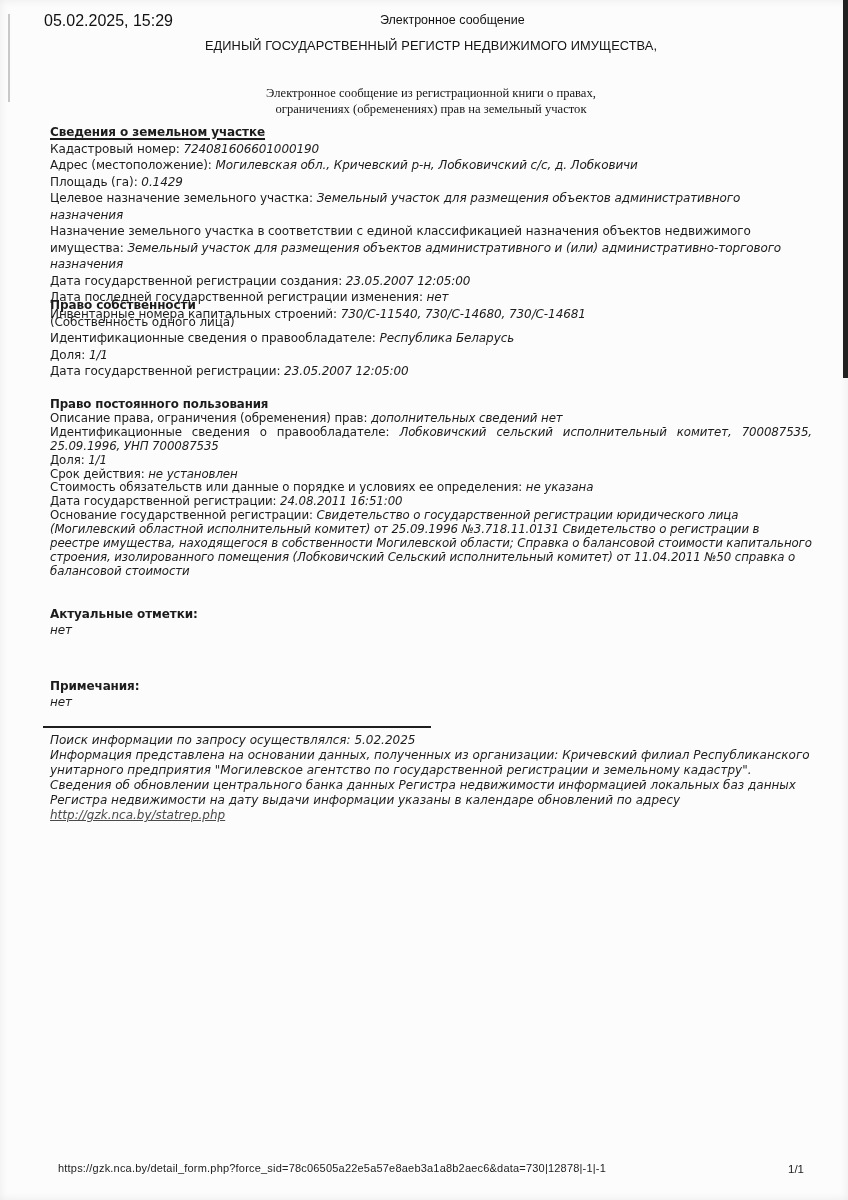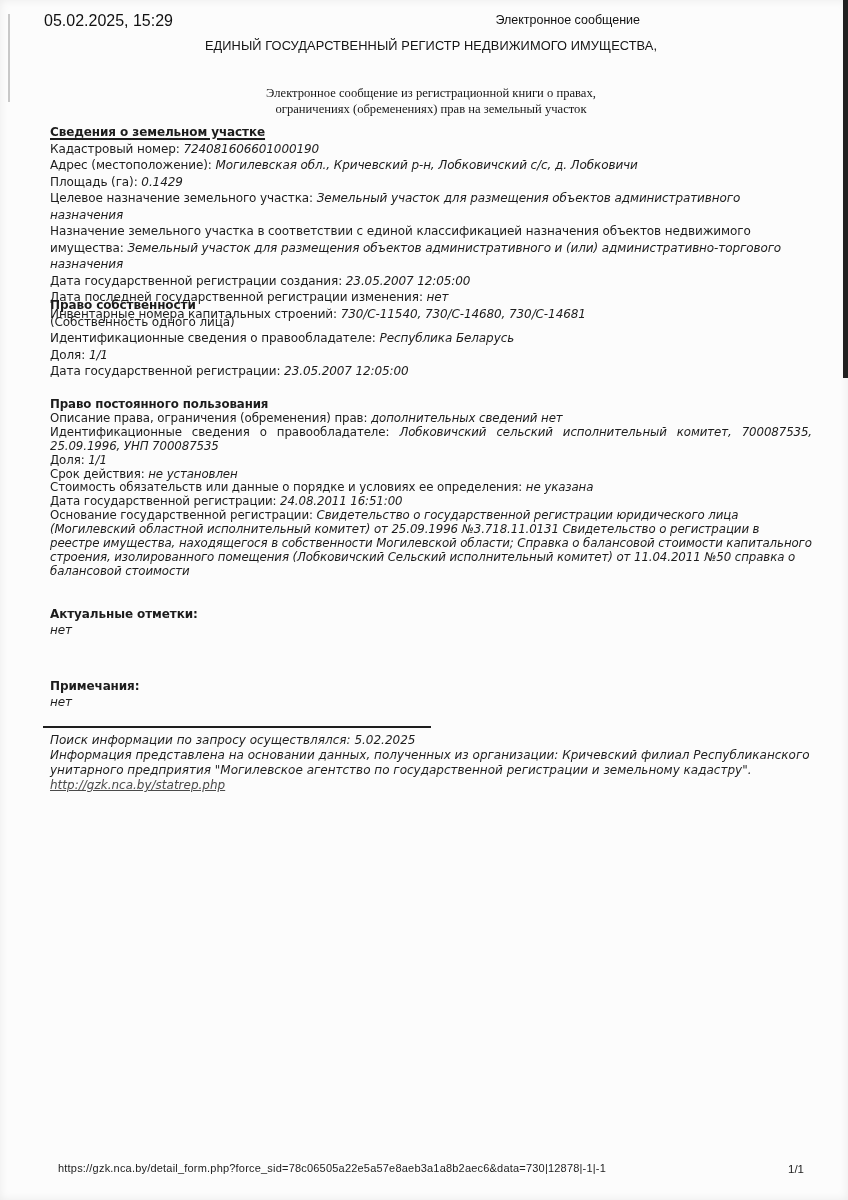--- a/index.html
+++ b/index.html
@@ -6,21 +6,21 @@
   body{
     width:848px;height:1200px;position:relative;overflow:hidden;
     background:#fcfcfc;color:#1c1c1c;
     font-family:"DejaVu Sans","Liberation Sans",sans-serif;
   }
   .scan-shade{position:absolute;inset:0;box-shadow:inset 0 0 10px rgba(0,0,0,0.07);pointer-events:none;}
   .edge-right{position:absolute;left:843px;top:0;width:5px;height:378px;background:#212121;}
   .edge-left{position:absolute;left:8px;top:14px;width:2px;height:88px;background:#c8c8c8;}
 
   .print-ts{position:absolute;left:44px;top:12px;font-family:"Liberation Sans",sans-serif;font-size:16px;color:#111;}
-  .print-title{position:absolute;left:380px;top:13px;width:260px;text-align:right;
+  .print-title{position:absolute;left:380px;top:13px;width:260px;text-align:left;
     font-family:"Liberation Sans",sans-serif;font-size:12.5px;color:#111;}
 
   .doc-title{position:absolute;left:50px;top:37px;width:762px;text-align:center;
     font-family:"Liberation Sans",sans-serif;font-size:12.8px;line-height:17px;color:#141414;letter-spacing:.1px;}
   .doc-subtitle{position:absolute;left:50px;top:85px;width:762px;text-align:center;
     font-family:Liberation Serif, serif;font-size:12.6px;line-height:16px;color:#161616;}
 
   .sec{position:absolute;left:50px;width:762px;font-size:12px;letter-spacing:-.1px;}
   .sec1{top:124px;line-height:16.5px;}
   .sec2{top:297px;line-height:16.5px;}
@@ -99,17 +99,18 @@
 
 <section class="sec sec5">
   <div class="sec-heading">Примечания:</div>
   <div class="row val">нет</div>
 </section>
 
 <div class="footerinfo">
   <div class="rule"></div>
   <div class="row"><span>Поиск информации по запросу осуществлялся:</span> <span>5.02.2025</span></div>
   <p>Информация представлена на основании данных, полученных из организации: Кричевский филиал Республиканского унитарного предприятия "Могилевское агентство по государственной регистрации и земельному кадастру".</p>
+  <p>Сведения об обновлении центрального банка данных Регистра недвижимости информацией локальных баз данных Регистра недвижимости на дату выдачи информации указаны в календаре обновлений по адресу</p>
   <div><span class="link">http://gzk.nca.by/statrep.php</span></div>
 </div>
 
 <div class="page-footer-url">https://gzk.nca.by/detail_form.php?force_sid=78c06505a22e5a57e8aeb3a1a8b2aec6&amp;data=730|12878|-1|-1</div>
 <div class="page-num">1/1</div>
 
 </body></html>

